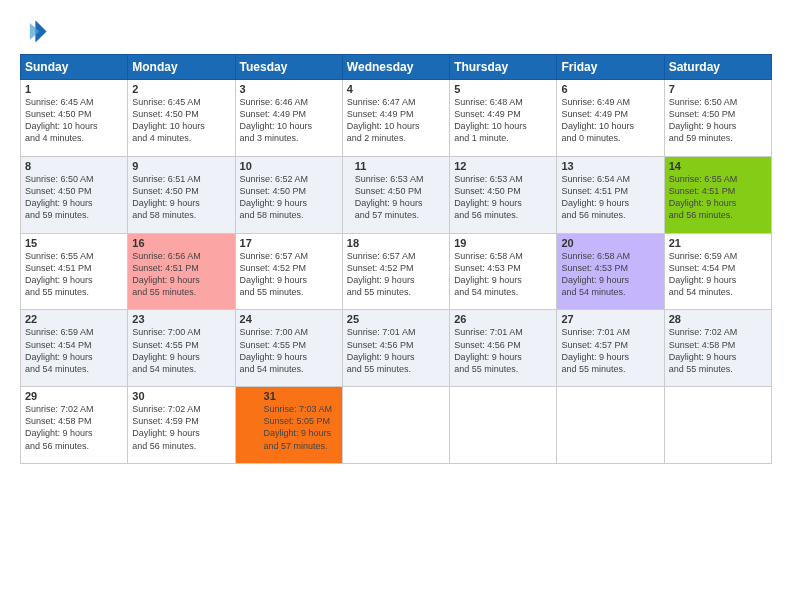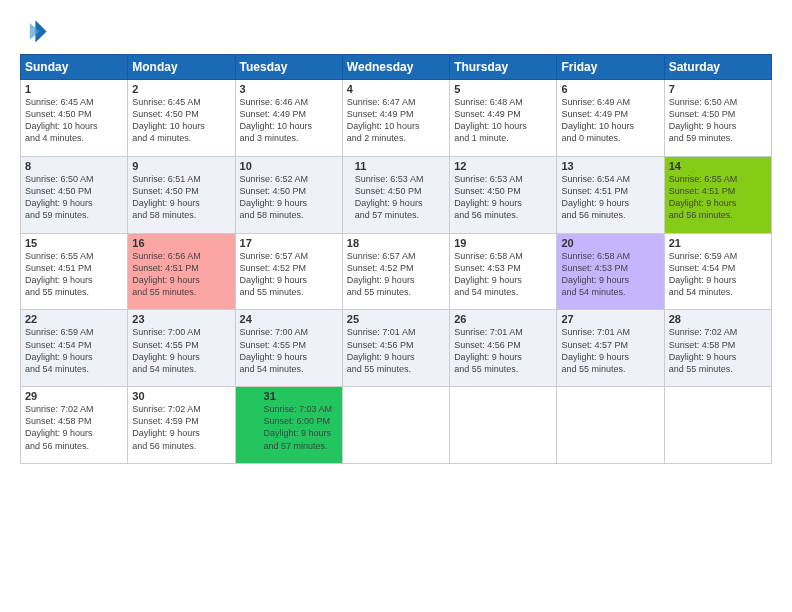--- a/index.html
+++ b/index.html
@@ -346,24 +346,24 @@
 Daylight: 9 hours
 and 56 minutes.</div>
           </td>
           <td style="background: rgb(255, 255, 255);">
             <span class="day-num">30</span>
             <div class="day-info" style="white-space: pre-line;">Sunrise: 7:02 AM
 Sunset: 4:59 PM
 Daylight: 9 hours
 and 56 minutes.</div>
           </td>
-          <td style="background: #22c55e; padding-left: 28px;">
+          <td style="background: #f97316; padding-left: 28px;">
             <span class="day-num">31</span>
             <div class="day-info" style="white-space: pre-line;">Sunrise: 7:03 AM
-Sunset: 6:00 PM
+Sunset: 5:05 PM
 Daylight: 9 hours
 and 57 minutes.</div>
           </td>
           <td class="empty-cell"></td>
           <td class="empty-cell"></td>
           <td class="empty-cell"></td>
           <td class="empty-cell"></td>
         </tr>
       </tbody>
   </table>

